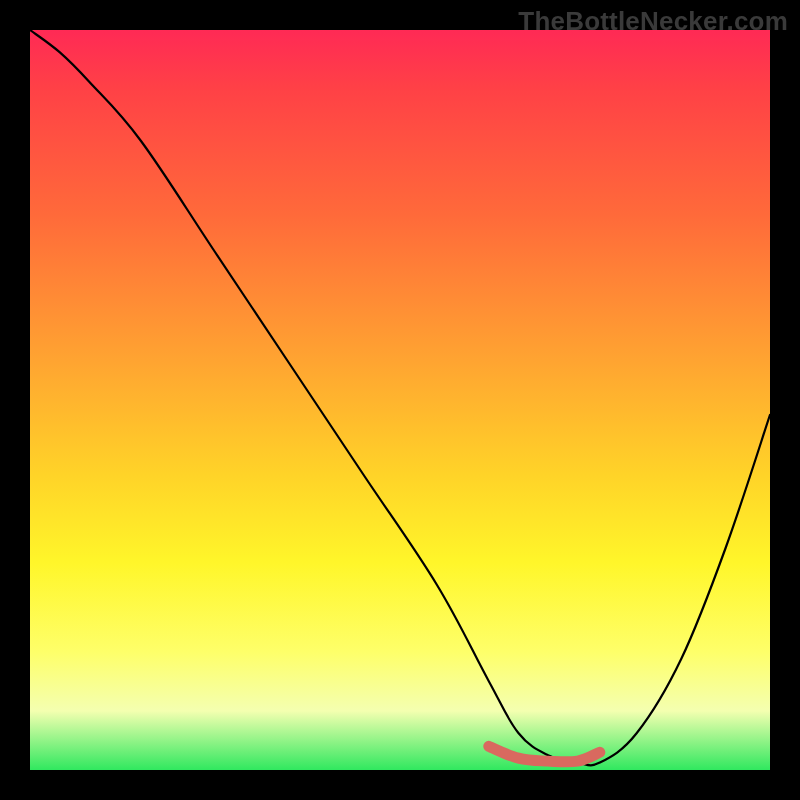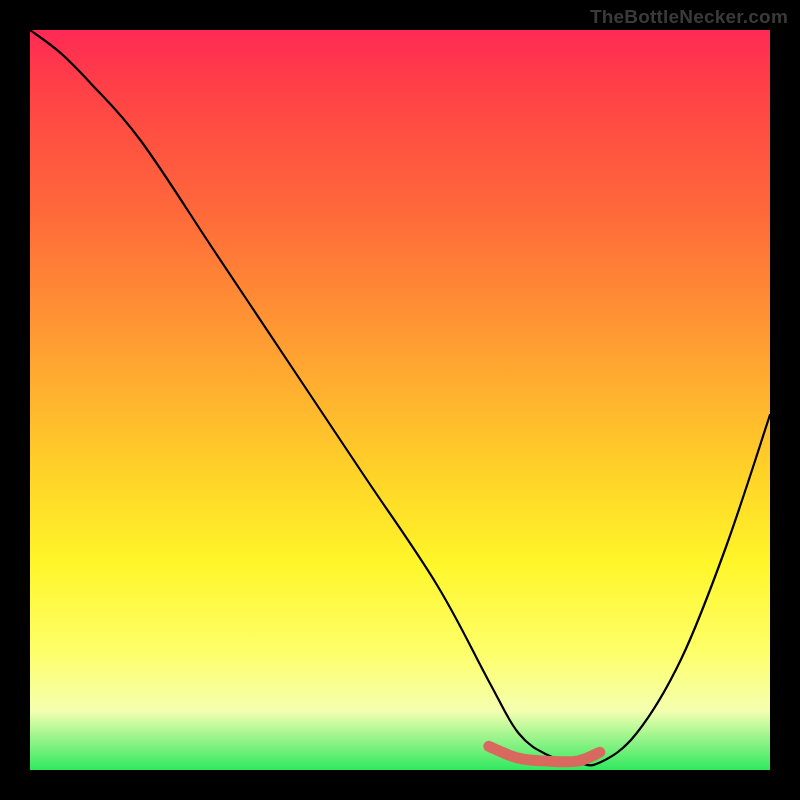--- a/index.html
+++ b/index.html
@@ -8,21 +8,21 @@
     position: relative;
     width: 800px;
     height: 800px;
     background: #000;
   }
   .watermark {
     position: absolute;
     top: 6px;
     right: 12px;
     font-family: Arial, Helvetica, sans-serif;
-    font-size: 19px;
+    font-size: 26px;
     font-weight: 600;
     color: #3a3a3a;
     letter-spacing: 0.2px;
     z-index: 10;
   }
   .plot-area {
     position: absolute;
     left: 30px;
     top: 30px;
     width: 740px;

